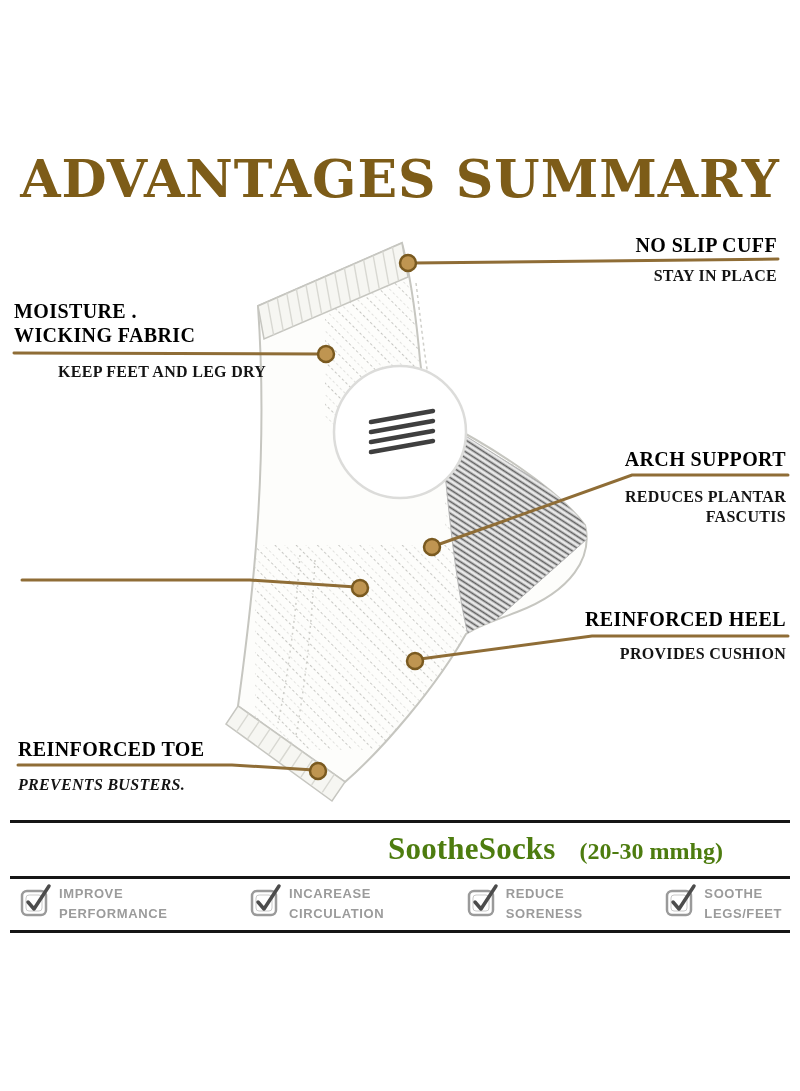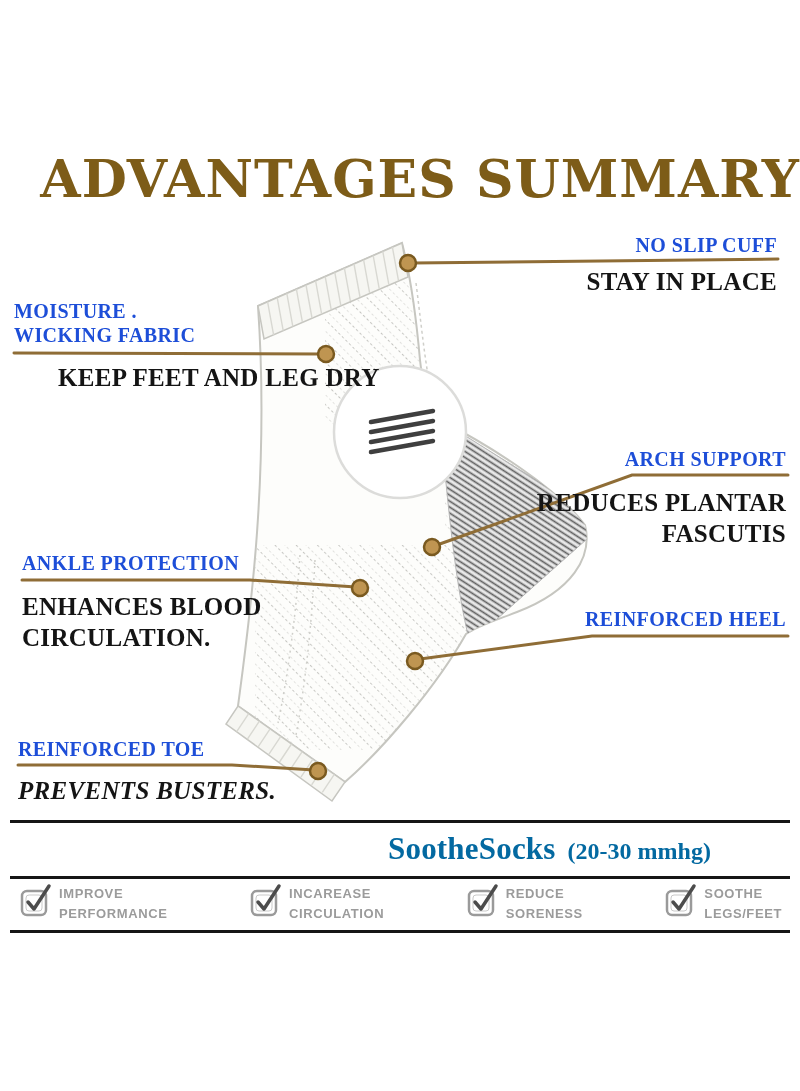--- a/index.html
+++ b/index.html
@@ -3,54 +3,54 @@
 <meta charset="utf-8">
 <style>
   * { margin:0; padding:0; box-sizing:border-box; }
   html,body { background:#ffffff; }
   body { font-family:"Liberation Serif", serif; }
 
   .page { position:relative; width:800px; height:1091px; background:#fff; overflow:hidden; margin:0 auto; }
 
   .title {
     position:absolute; top:148px; left:0; width:100%;
-    text-align:right; white-space:nowrap;
+    text-align:center; white-space:nowrap;
     font-family:"DejaVu Serif","Liberation Serif",serif;
     font-weight:bold; font-size:52px; letter-spacing:1px;
     color:#7d5c18;
   }
 
   .sock-wrap { position:absolute; left:220px; top:225px; width:400px; height:600px; }
 
   .overlay { position:absolute; left:0; top:0; width:800px; height:1091px; pointer-events:none; }
 
   .callout { position:absolute; }
   .ta-r { text-align:right; }
-  .c-title { font-size:20px; font-weight:bold; color:#1d4ed8; letter-spacing:.4px; line-height:1.2; }
-  .c-sub   { font-size:25px; font-weight:bold; color:#141414; letter-spacing:.3px; line-height:1.25; }
+  .c-title { font-size:20px; font-weight:bold; color:#000000; letter-spacing:.4px; line-height:1.2; }
+  .c-sub   { font-size:16px; font-weight:bold; color:#141414; letter-spacing:.3px; line-height:1.25; }
 
   #co-cuff   { top:233px; right:23px; }
   #co-cuff .c-sub { margin-top:9px; }
   #co-moist  { top:299px; left:14px; }
   #co-moist .c-sub { margin-top:15px;margin-left:44px; }
   #co-arch   { top:447px; right:14px; }
   #co-arch .c-sub { margin-top:16px; }
   #co-ankle  { top:551px; left:22px; }
   #co-ankle .c-sub { margin-top:16px; }
   #co-heel   { top:607px; right:14px; }
   #co-heel .c-sub { margin-top:13px; }
   #co-toe    { top:737px; left:18px; }
   #co-toe .c-sub { margin-top:14px;font-style:italic; }
 
   .rule { position:absolute; left:10px; width:780px; height:3px; background:#161616; }
   #rule1 { top:820px; }
   #rule2 { top:876px; }
   #rule3 { top:930px; }
 
-  .brand { position:absolute; top:831px; left:388px; display:flex; align-items:baseline; gap:12px; color:#0369a1; }
+  .brand { position:absolute; top:831px; left:388px; display:flex; align-items:baseline; gap:24px; color:#4d7c0f; }
   .brand-name { font-size:31px; font-weight:bold; letter-spacing:.2px; }
   .brand-pressure { font-size:24px; font-weight:bold; }
 
   .features { position:absolute; top:882px; left:20px; width:762px; display:flex; justify-content:space-between;gap:20px; }
   .feature { display:flex; align-items:flex-start; gap:7px; }
   .checkbox { flex:0 0 auto; margin-top:1px; }
   .f-text {
     font-family:"Liberation Sans", sans-serif;
     font-weight:bold; font-size:13px; letter-spacing:.6px;
     color:#9b9b9b; line-height:1.5; padding-top:2px;
@@ -136,28 +136,24 @@
     <div class="c-title">WICKING FABRIC</div>
     <div class="c-sub">KEEP FEET AND LEG DRY</div>
   </div>
 
   <div class="callout ta-r" id="co-arch">
     <div class="c-title">ARCH SUPPORT</div>
     <div class="c-sub">REDUCES PLANTAR</div>
     <div class="c-sub" style="margin-top:0;">FASCUTIS</div>
   </div>
 
-  <div class="callout" id="co-ankle">
-    <div class="c-title">ANKLE PROTECTION</div>
-    <div class="c-sub">ENHANCES BLOOD</div>
-    <div class="c-sub" style="margin-top:0;">CIRCULATION.</div>
-  </div>
 
   <div class="callout ta-r" id="co-heel">
     <div class="c-title">REINFORCED HEEL</div>
+    <div class="c-sub">PROVIDES CUSHION</div>
   </div>
 
   <div class="callout" id="co-toe">
     <div class="c-title">REINFORCED TOE</div>
     <div class="c-sub">PREVENTS BUSTERS.</div>
   </div>
 
   <div class="rule" id="rule1"></div>
 
   <div class="brand">

